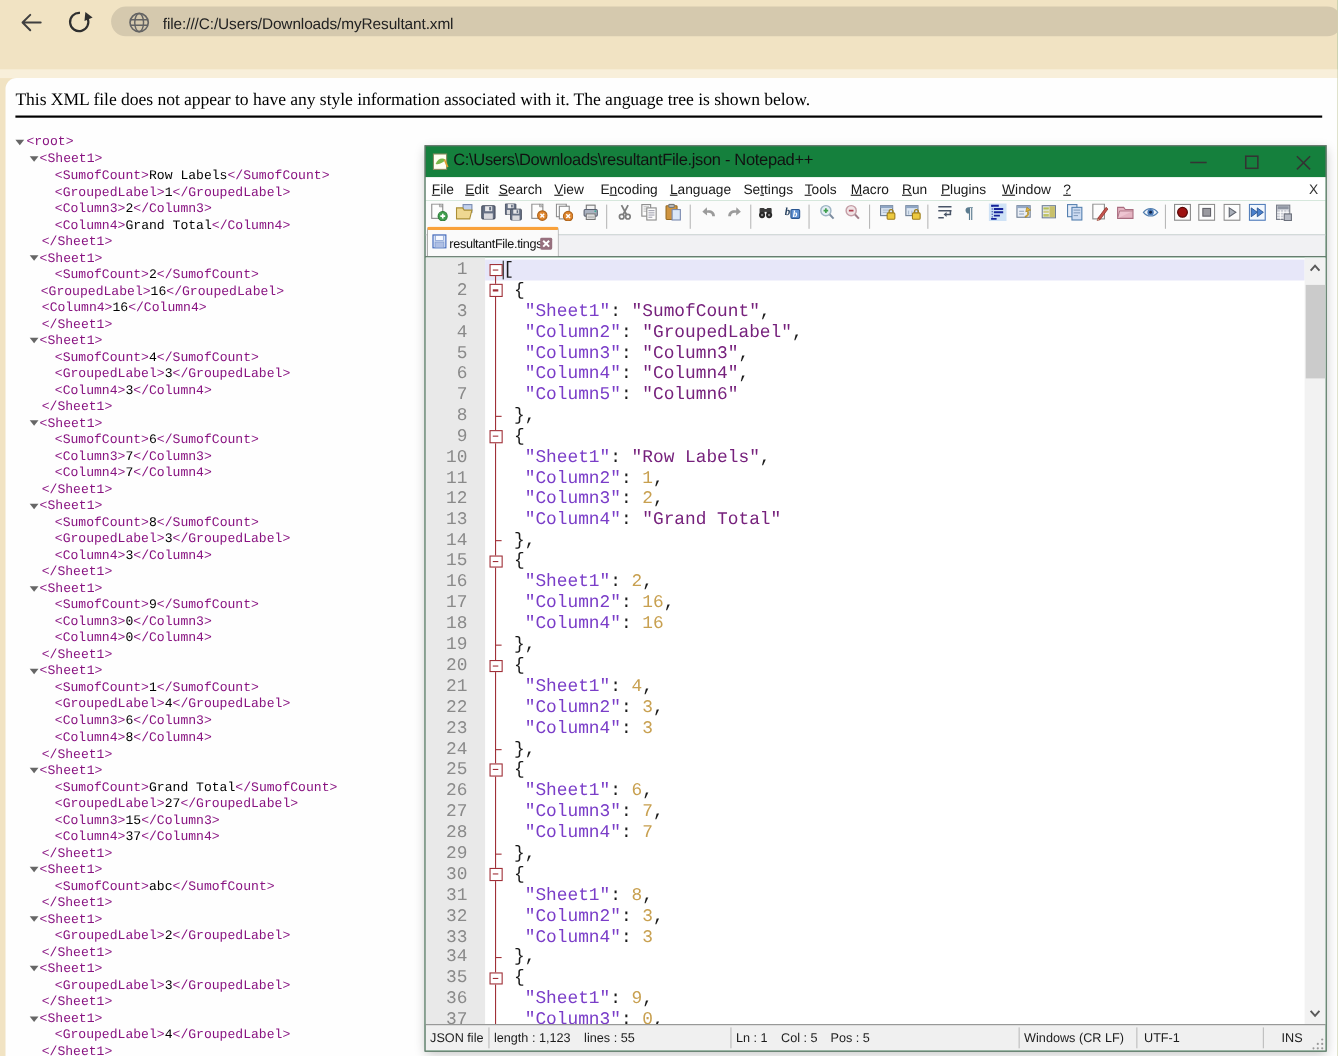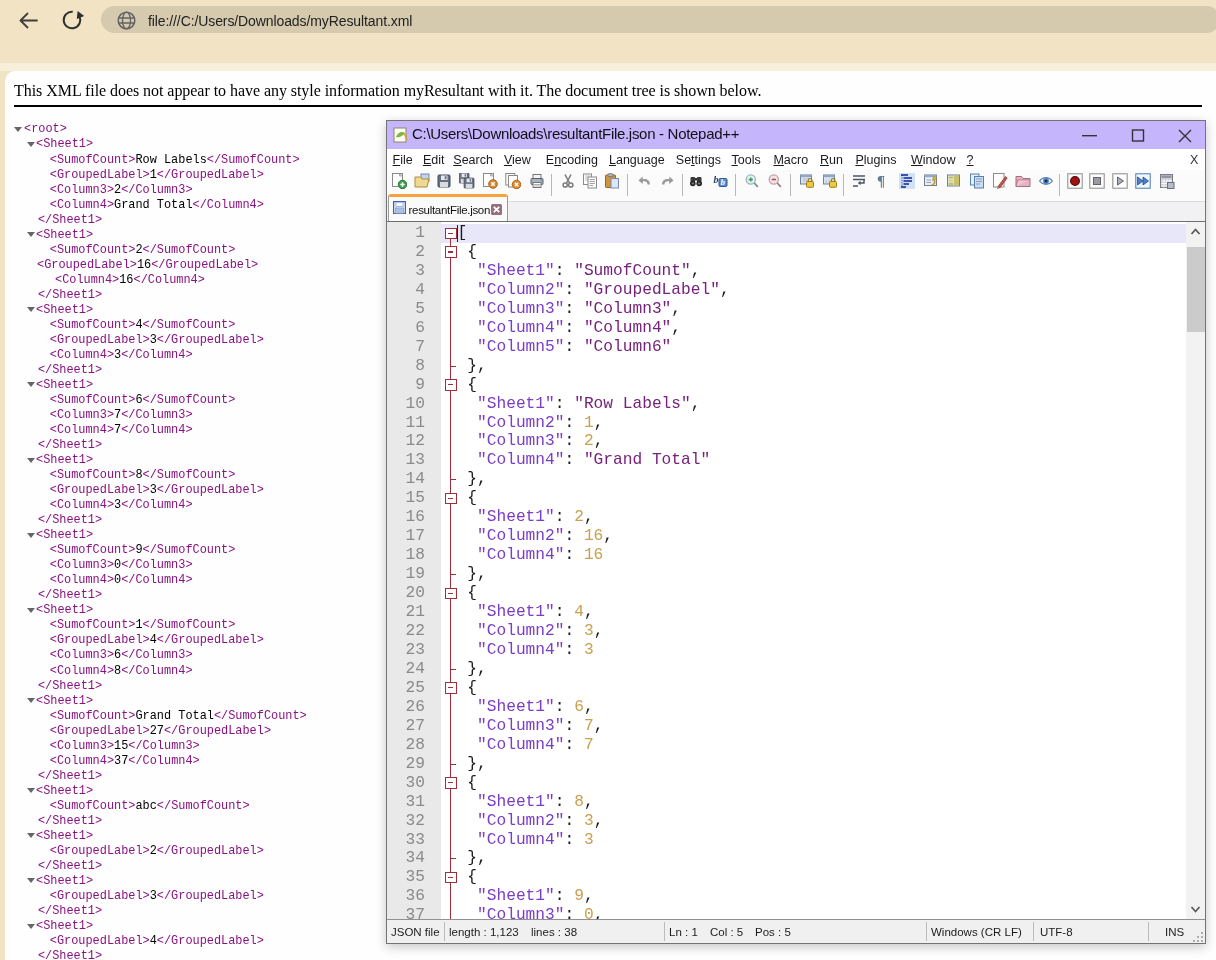--- a/index.html
+++ b/index.html
@@ -5,21 +5,21 @@
 html,body{width:1216px;height:960px;overflow:hidden;background:#f1e3c3;font-family:"Liberation Sans",sans-serif;position:relative}
 #strip{position:absolute;left:0;top:63px;width:1216px;height:8px;background:#f8efda}
 #pill{position:absolute;left:101px;top:6px;width:1119px;height:27px;border-radius:13.5px;background:#d5c9ae}
 #url{position:absolute;left:148px;top:12.5px;font-size:14px;color:#222;letter-spacing:-0.1px}
 #page{position:absolute;left:5px;top:71px;width:1211px;height:889px;background:#fefefe;border-top-left-radius:10px}
 #hdr{position:absolute;left:14px;top:82px;font-family:"Liberation Serif",serif;font-size:16px;color:#000;letter-spacing:-0.05px}
 #hdrline{position:absolute;left:14px;top:105px;width:1188px;height:2px;background:#000}
 .xl{position:absolute;font-family:"Liberation Mono",monospace;font-size:11.9px;line-height:15px;white-space:pre;color:#000}
 .tg{color:#881280}
 .arw{position:absolute;width:0;height:0;border-left:4.2px solid transparent;border-right:4.2px solid transparent;border-top:5.8px solid #666}
-#npp{position:absolute;left:386px;top:120px;width:820px;height:824px;background:#c4b5fd;border:1px solid #747474;box-shadow:0 3px 10px rgba(0,0,0,0.22)}
+#npp{position:absolute;left:386px;top:132px;width:820px;height:824px;background:#15803d;border:1px solid #747474;box-shadow:0 3px 10px rgba(0,0,0,0.22)}
 #title{position:absolute;left:25px;top:4px;font-size:15px;color:#111;letter-spacing:-0.3px}
 #menubar{position:absolute;left:0;top:28px;width:100%;height:21px;background:#fff}
 .mi{position:absolute;top:3.5px;font-size:12.5px;color:#1a1a1a}
 #toolbar{position:absolute;left:0;top:49px;width:100%;height:31px;background:#fbfbfb}
 #toolbar svg{position:absolute}
 .tsep{position:absolute;top:4px;width:1px;height:22px;background:#b8b8b8}
 #tabstrip{position:absolute;left:0;top:80px;width:100%;height:19.5px;background:#f1f1f3;border-top:1px solid #dadade}
 #tab{position:absolute;left:0.5px;top:73px;width:120px;height:26.5px;background:#fafafa;border:1px solid #9a9a9a;border-bottom:none;border-top:3px solid #f9a13a;border-radius:3px 3px 0 0}
 #tabtxt{position:absolute;left:20px;top:7px;font-size:11.5px;color:#111;letter-spacing:-0.3px}
 #edtop{position:absolute;left:0;top:99.5px;width:100%;height:1.6px;background:#6e6e6e}
@@ -53,36 +53,36 @@
  <path d="M24.52 13.49 A 8.3 8.3 0 1 1 17.72 8.73" stroke="#2f2f2f" stroke-width="2" fill="none"></path>
  <path d="M22.6 7.9 L29.2 12.9 L21.8 16.1 Z" fill="#2f2f2f"></path>
 </svg>
 <svg width="26" height="26" style="left:114px;top:8px" viewBox="0 0 26 26">
  <circle cx="12.5" cy="12.5" r="8.3" stroke="#636363" stroke-width="1.5" fill="none"></circle>
  <ellipse cx="12.5" cy="12.5" rx="4" ry="8.3" stroke="#636363" stroke-width="1.3" fill="none"></ellipse>
  <path d="M4.6 10 H20.4 M4.6 15 H20.4" stroke="#636363" stroke-width="1.3" fill="none"></path>
 </svg>
 <div id="url">file:///C:/Users/Downloads/myResultant.xml</div>
 <div id="page"></div>
-<div id="hdr">This XML file does not appear to have any style information myResultant with it. The document tree is shown below.</div>
+<div id="hdr">This XML file does not appear to have any style information associated with it. The anguage tree is shown below.</div>
 <div id="hdrline"></div>
 <div class="arw" style="left:14px;top:126.9px"></div>
 <div class="xl" style="left:24px;top:122.4px"><span class="tg">&lt;root&gt;</span></div>
 <div class="arw" style="left:27px;top:141.9px"></div>
 <div class="xl" style="left:36px;top:137.4px"><span class="tg">&lt;Sheet1&gt;</span></div>
 <div class="xl" style="left:49.8px;top:152.5px"><span class="tg">&lt;SumofCount&gt;</span>Row Labels<span class="tg">&lt;/SumofCount&gt;</span></div>
 <div class="xl" style="left:49.8px;top:167.5px"><span class="tg">&lt;GroupedLabel&gt;</span>1<span class="tg">&lt;/GroupedLabel&gt;</span></div>
 <div class="xl" style="left:49.8px;top:182.5px"><span class="tg">&lt;Column3&gt;</span>2<span class="tg">&lt;/Column3&gt;</span></div>
 <div class="xl" style="left:49.8px;top:197.6px"><span class="tg">&lt;Column4&gt;</span>Grand Total<span class="tg">&lt;/Column4&gt;</span></div>
 <div class="xl" style="left:37.9px;top:212.6px"><span class="tg">&lt;/Sheet1&gt;</span></div>
 <div class="arw" style="left:27px;top:232.1px"></div>
 <div class="xl" style="left:36px;top:227.6px"><span class="tg">&lt;Sheet1&gt;</span></div>
 <div class="xl" style="left:49.8px;top:242.6px"><span class="tg">&lt;SumofCount&gt;</span>2<span class="tg">&lt;/SumofCount&gt;</span></div>
 <div class="xl" style="left:37px;top:257.7px"><span class="tg">&lt;GroupedLabel&gt;</span>16<span class="tg">&lt;/GroupedLabel&gt;</span></div>
-<div class="xl" style="left:55px;top:272.7px"><span class="tg">&lt;Column4&gt;</span>16<span class="tg">&lt;/Column4&gt;</span></div>
+<div class="xl" style="left:38px;top:272.7px"><span class="tg">&lt;Column4&gt;</span>16<span class="tg">&lt;/Column4&gt;</span></div>
 <div class="xl" style="left:37.9px;top:287.7px"><span class="tg">&lt;/Sheet1&gt;</span></div>
 <div class="arw" style="left:27px;top:307.3px"></div>
 <div class="xl" style="left:36px;top:302.8px"><span class="tg">&lt;Sheet1&gt;</span></div>
 <div class="xl" style="left:49.8px;top:317.8px"><span class="tg">&lt;SumofCount&gt;</span>4<span class="tg">&lt;/SumofCount&gt;</span></div>
 <div class="xl" style="left:49.8px;top:332.8px"><span class="tg">&lt;GroupedLabel&gt;</span>3<span class="tg">&lt;/GroupedLabel&gt;</span></div>
 <div class="xl" style="left:49.8px;top:347.9px"><span class="tg">&lt;Column4&gt;</span>3<span class="tg">&lt;/Column4&gt;</span></div>
 <div class="xl" style="left:37.9px;top:362.9px"><span class="tg">&lt;/Sheet1&gt;</span></div>
 <div class="arw" style="left:27px;top:382.4px"></div>
 <div class="xl" style="left:36px;top:377.9px"><span class="tg">&lt;Sheet1&gt;</span></div>
 <div class="xl" style="left:49.8px;top:392.9px"><span class="tg">&lt;SumofCount&gt;</span>6<span class="tg">&lt;/SumofCount&gt;</span></div>
@@ -347,21 +347,21 @@
         <rect x="8.5" y="9.5" width="6.5" height="6" fill="#b8bcc6" stroke="#6a6f7a"></rect>
       </svg>
     </div>
 <div id="tabstrip"></div>
 <div id="tab">
 <svg width="13" height="13" style="left:4px;top:4px" viewBox="0 0 13 13">
  <rect x="0.5" y="0.5" width="12" height="12" fill="#d7e1f4" stroke="#3a62b8" stroke-width="1.2"></rect>
  <rect x="3" y="1.2" width="7" height="4.3" fill="#f6f9ff" stroke="#7a96cc" stroke-width="0.6"></rect>
  <rect x="2.5" y="7" width="8" height="5.3" fill="#aebfe4" stroke="#7a96cc" stroke-width="0.6"></rect>
 </svg>
-<div id="tabtxt">resultantFile.json</div>
+<div id="tabtxt">resultantFile.tings</div>
 <svg width="12" height="12" style="left:102.5px;top:7px" viewBox="0 0 12 12">
  <rect x="0" y="0" width="11" height="11" rx="1.5" fill="#97707e"></rect>
  <path d="M2.8 2.8 L8.2 8.2 M8.2 2.8 L2.8 8.2" stroke="#fff" stroke-width="1.8"></path>
 </svg>
 </div>
 <div id="edtop"></div>
 <div id="editor">
  <div id="nummargin"></div>
  <div id="curline"></div>
  <pre id="lnums">1
@@ -477,29 +477,29 @@
         </svg>
   <svg width="19" height="18" style="left:0;top:678px" viewBox="0 0 19 18">
           <path d="M5.5 7 L9.5 11.5 L13.5 7" stroke="#5a5a5a" stroke-width="1.8" fill="none"></path>
         </svg>
  </div>
 </div>
 <div id="statusbar">
  <div class="st" style="left:4px">JSON file</div>
  <div class="ssep" style="left:57px"></div>
  <div class="st" style="left:62px">length : 1,123</div>
- <div class="st" style="left:144px">lines : 38</div>
+ <div class="st" style="left:144px">lines : 55</div>
  <div class="ssep" style="left:277px"></div>
  <div class="st" style="left:282px">Ln : 1</div>
  <div class="st" style="left:323px">Col : 5</div>
  <div class="st" style="left:368px">Pos : 5</div>
  <div class="ssep" style="left:539px"></div>
  <div class="st" style="left:544px">Windows (CR LF)</div>
  <div class="ssep" style="left:646px"></div>
- <div class="st" style="left:653px">UTF-8</div>
+ <div class="st" style="left:653px">UTF-1</div>
  <div class="ssep" style="left:761px"></div>
  <div class="st" style="left:778px">INS</div>
  <svg width="12" height="12" style="left:806px;top:11px" viewBox="0 0 12 12">
    <circle cx="9" cy="2" r="1" fill="#999"></circle>
         <circle cx="5" cy="6" r="1" fill="#999"></circle>
         <circle cx="9" cy="6" r="1" fill="#999"></circle>
         <circle cx="1" cy="10" r="1" fill="#999"></circle>
         <circle cx="5" cy="10" r="1" fill="#999"></circle>
         <circle cx="9" cy="10" r="1" fill="#999"></circle>
  </svg>

